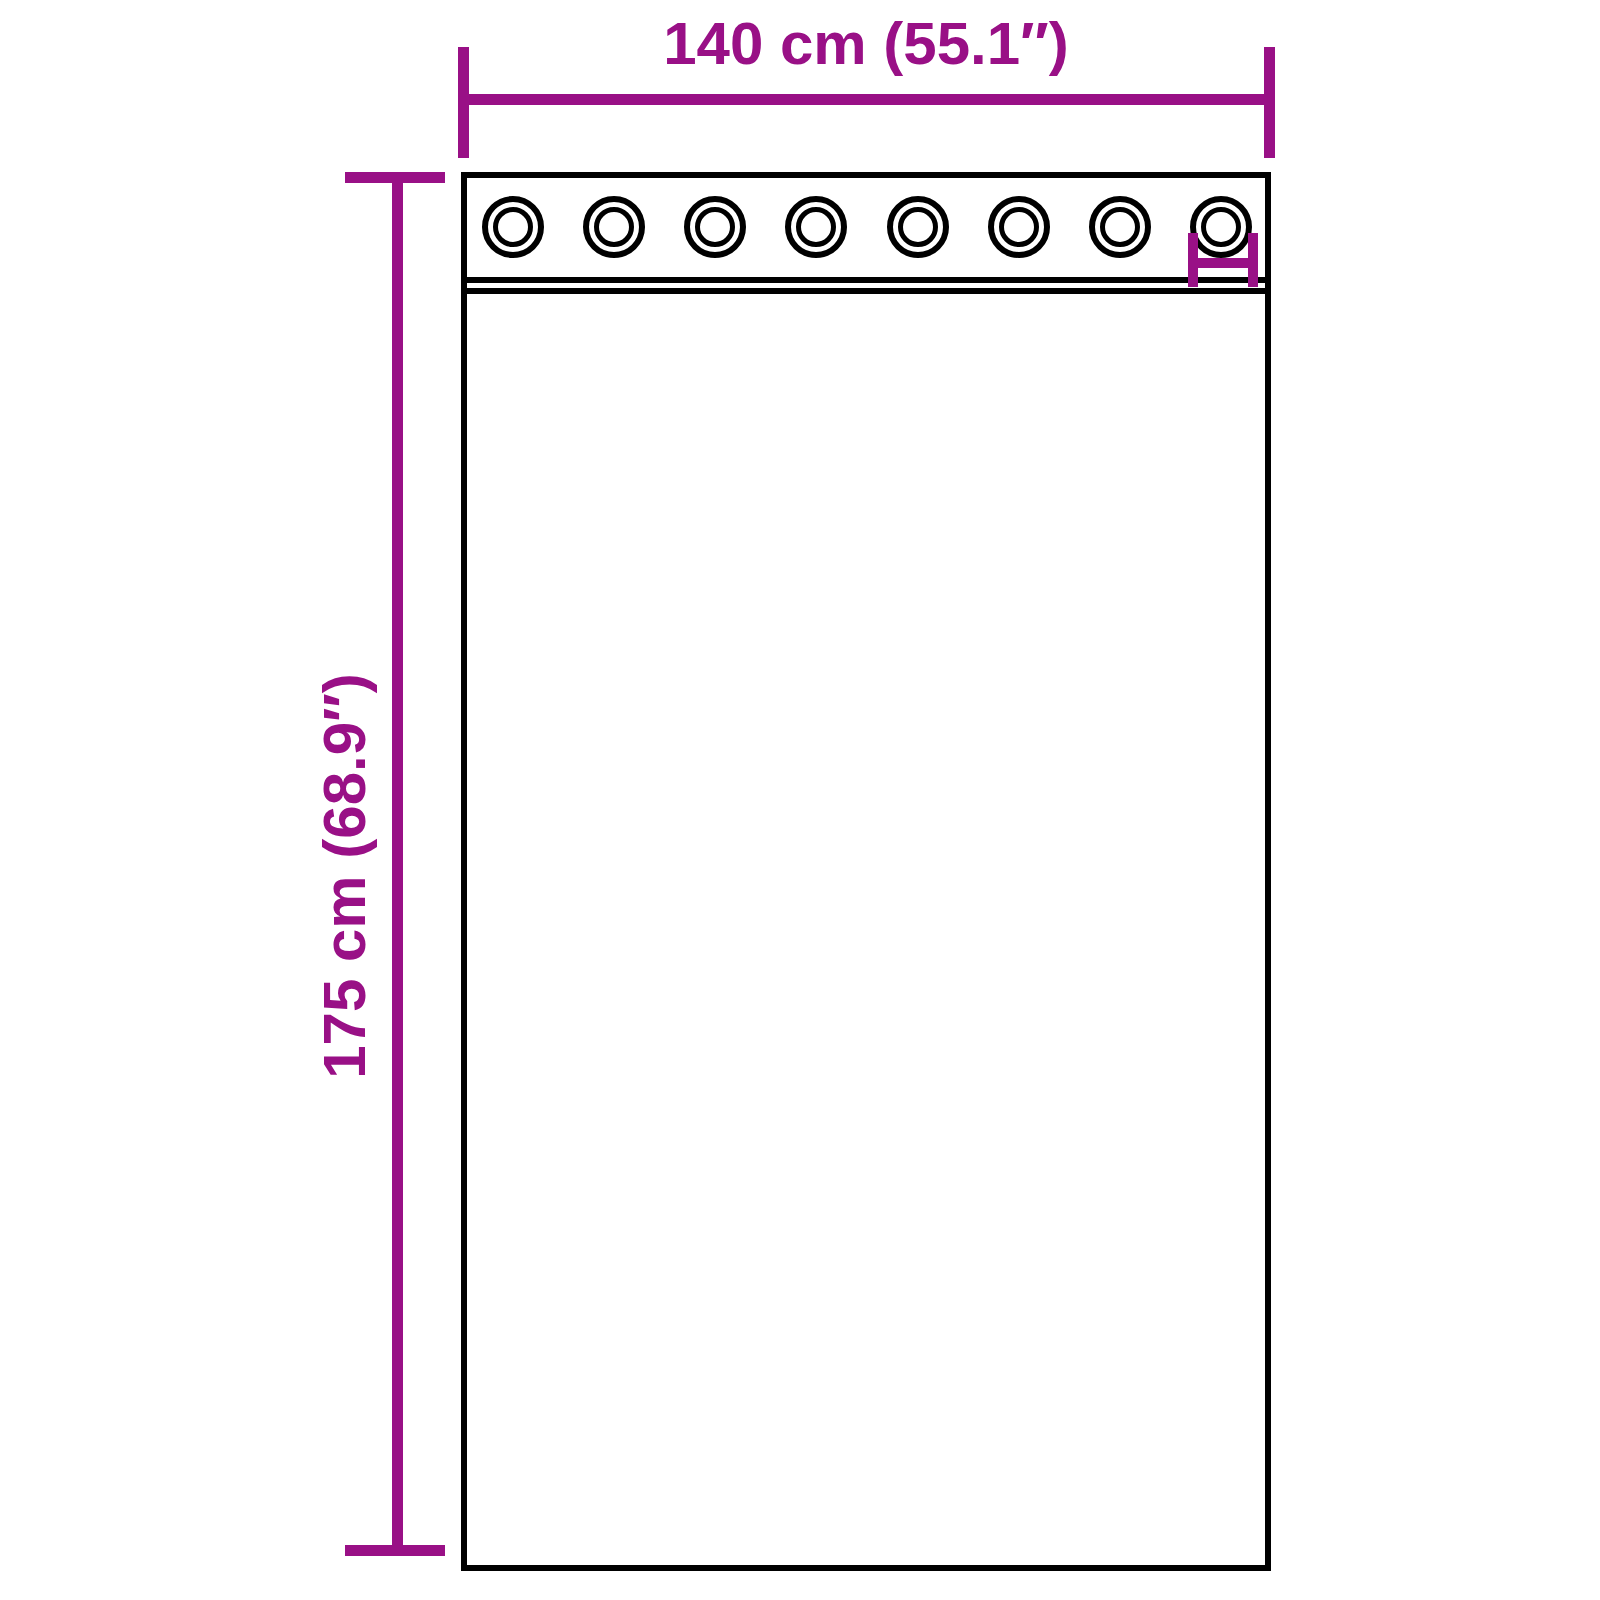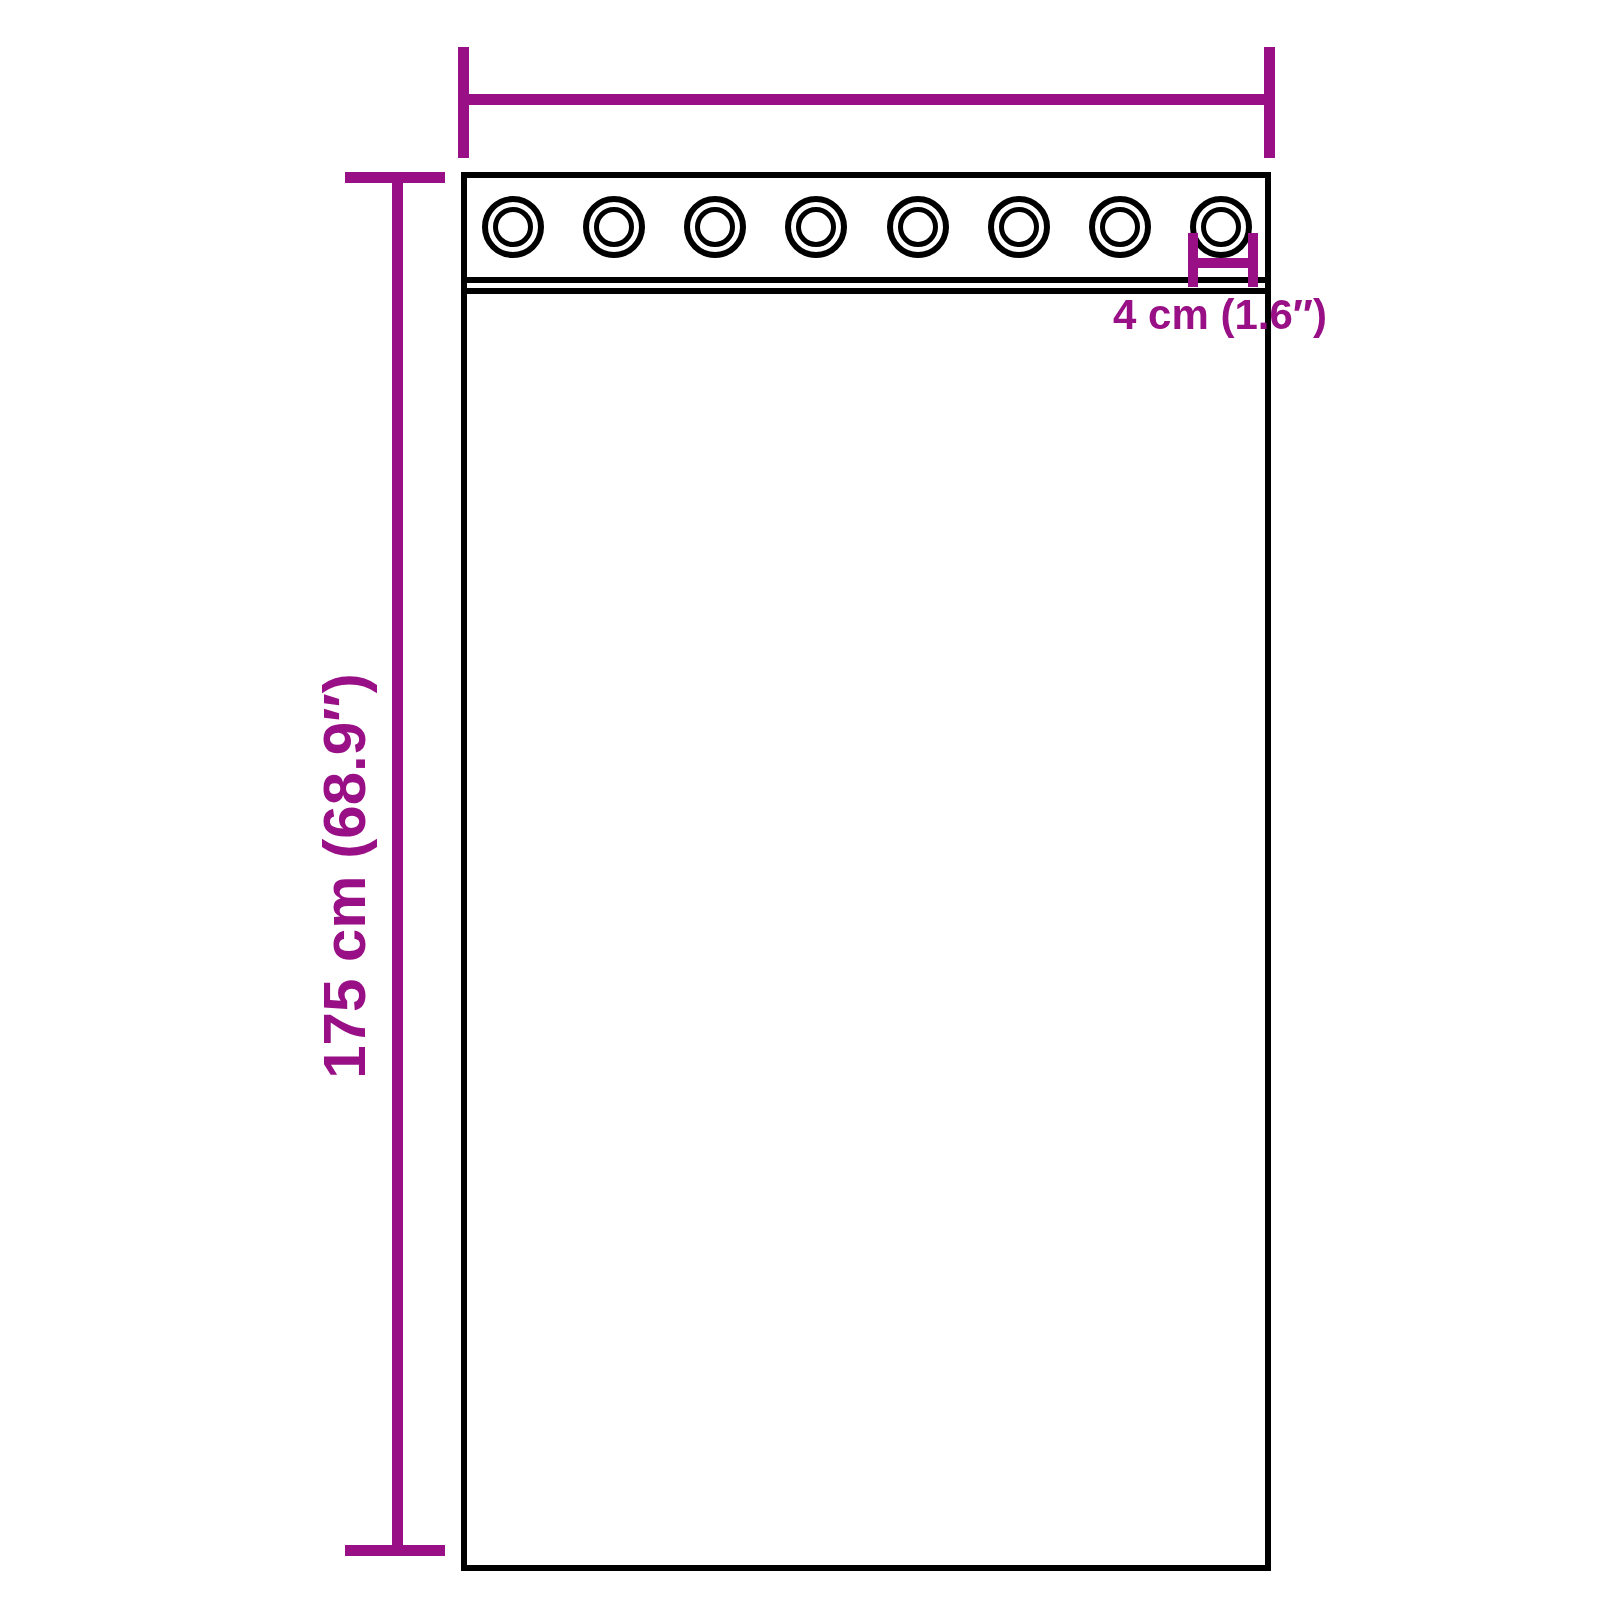--- a/index.html
+++ b/index.html
@@ -65,20 +65,21 @@
   }
 </style>
 </head>
 <body>
 
 <div id="canvas" style="--accent: #991086;">
 
   <div class="abs dim tick-top-left"></div>
   <div class="abs dim hbar-top"></div>
   <div class="abs dim tick-top-right"></div>
+  <div class="abs dim-label label-width">140 cm (55.1″)</div>
 
   <div class="abs dim cap-left-top"></div>
   <div class="abs dim vbar-left"></div>
   <div class="abs dim cap-left-bottom"></div>
   <div class="abs dim-label label-height">175 cm (68.9″)</div>
 
   <div class="abs curtain"></div>
   <div class="abs seam seam1"></div>
   <div class="abs seam seam2"></div>
 
@@ -105,15 +106,14 @@
         <div class="grommet-inner"></div>
       </div>
       <div class="grommet">
         <div class="grommet-inner"></div>
       </div>
     </div>
 
   <div class="abs dim bracket-tick-l"></div>
   <div class="abs dim bracket-bar"></div>
   <div class="abs dim bracket-tick-r"></div>
-  <div class="abs dim-label label-grommet">4 cm (1.6″)</div>
 
 </div>
 
 </body></html>

